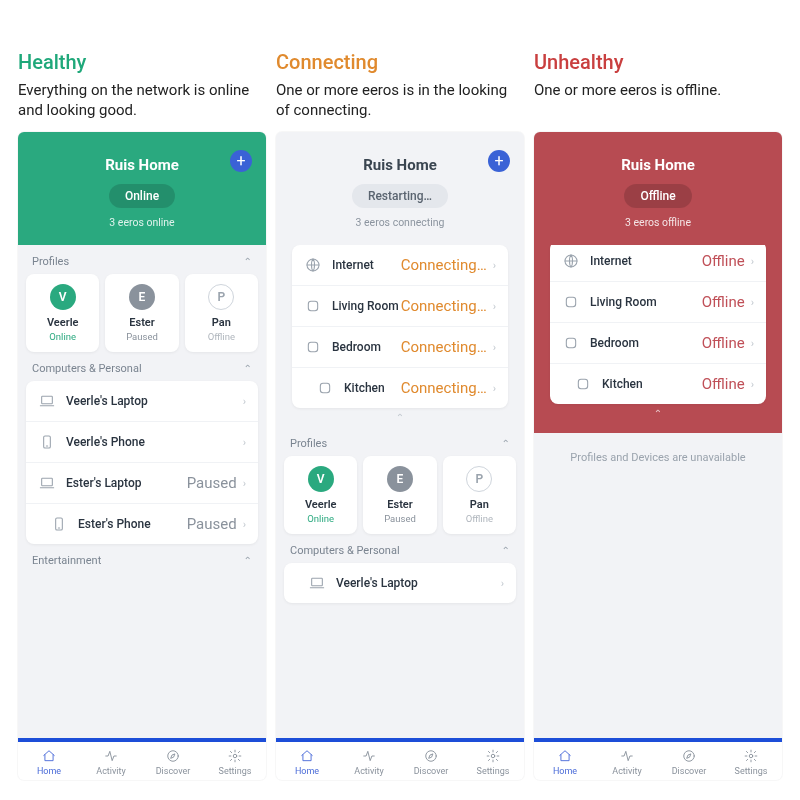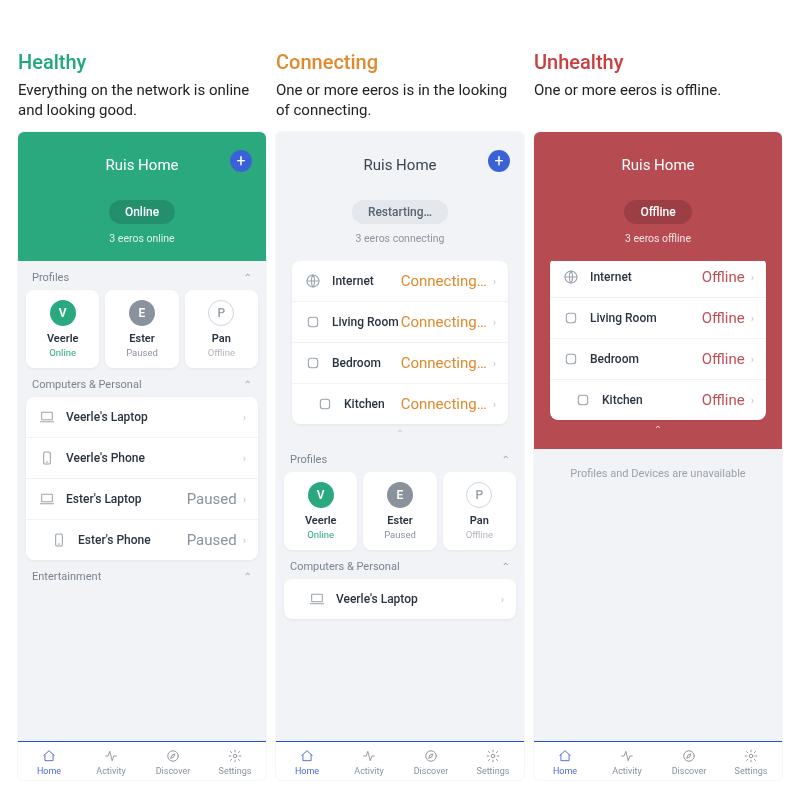--- a/index.html
+++ b/index.html
@@ -30,21 +30,21 @@
   }
   .hero {
     color: #fff;
     text-align: center;
     padding: 24px 10px 16px 10px;
     position: relative;
   }
   .hero.green { background: #2aa97f; }
   .hero.white { background: #f2f3f6; color: #4a5560; }
   .hero.red { background: #b74b52; }
-  .hero-title { font-size: 15px; font-weight: 400; margin-bottom: 26px; }
+  .hero-title { font-size: 15px; font-weight: 700; margin-bottom: 10px; }
   .hero.white .hero-title { color: #3a4550; }
   .pill {
     display: inline-block;
     padding: 5px 16px;
     border-radius: 14px;
     font-size: 12px;
     font-weight: 500;
     margin-bottom: 8px;
   }
   .pill.dark-green { background: rgba(0,0,0,0.15); color: #fff; }
@@ -125,21 +125,21 @@
   .row-icon svg { width: 16px; height: 16px; }
   .row-label { flex: 1; color: #2a3440; font-weight: 500; }
   .row-status { font-size: 15px; margin-right: 6px; }
   .row-chev { color: #c2c8cf; font-size: 11px; }
   .wifi-icon { color: #2aa97f; }
   .note { text-align: center; font-size: 11px; color: #9aa3ad; padding: 18px 10px; }
   .caret-bar { text-align:center; padding: 4px 0 8px 0; color: rgba(255,255,255,0.7); font-size:10px;}
   .tabbar {
     display: flex;
     background: #fff;
-    border-top: 1px solid #1d4ed8;
+    border-top: 4px solid #1d4ed8;
     padding: 6px 0 4px 0;
   }
   .tab {
     flex: 1;
     text-align: center;
     font-size: 9px;
     color: #8a929c;
   }
   .tab.active { color: #4a6bd8; }
   .tab-icon { height: 16px; display:flex; align-items:center; justify-content:center; margin-bottom:2px;}

